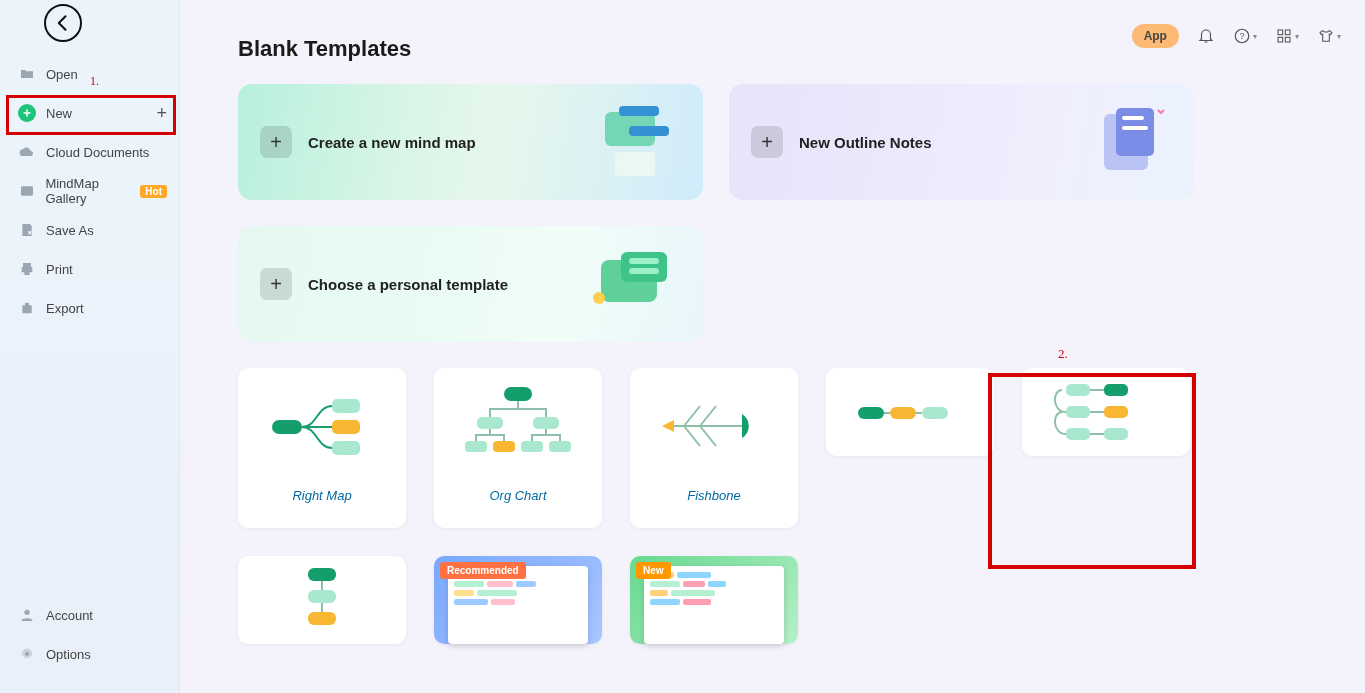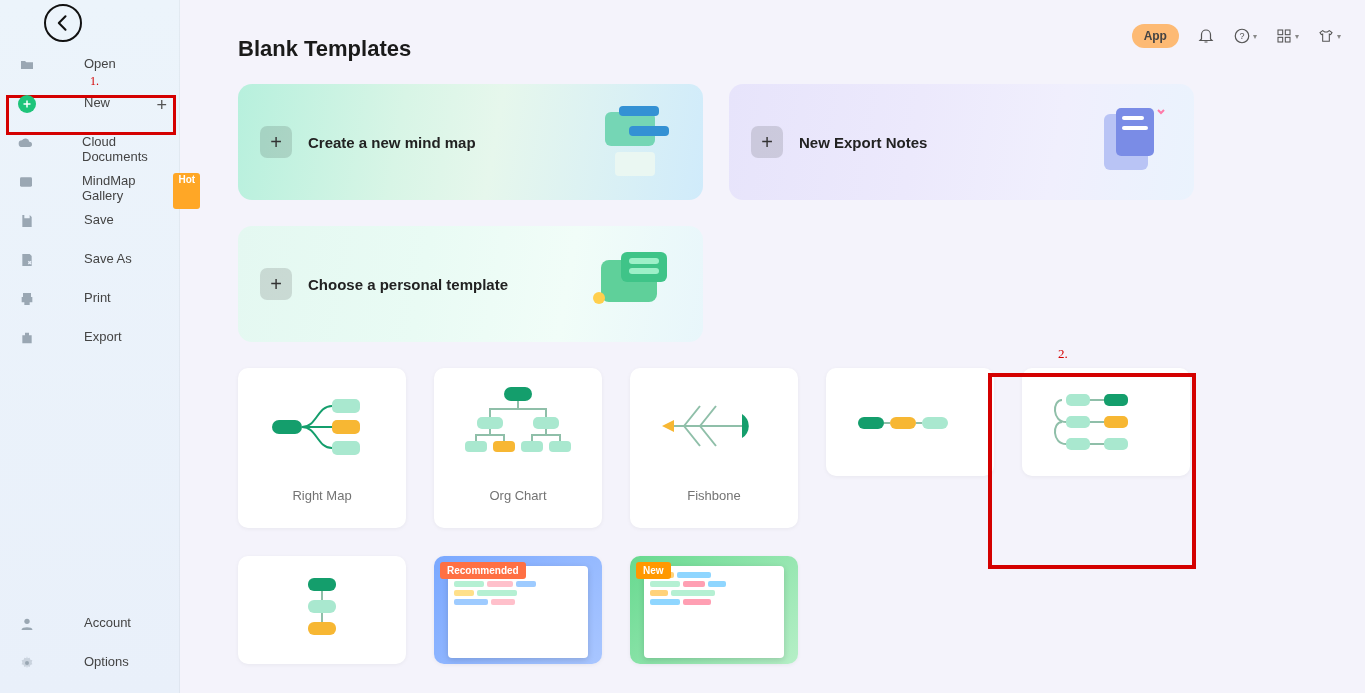--- a/index.html
+++ b/index.html
@@ -3,26 +3,26 @@
 <meta charset="utf-8">
 <style>
   * { box-sizing: border-box; margin: 0; padding: 0; }
   html, body { width: 1365px; height: 693px; font-family: "Segoe UI", Arial, sans-serif; background: #f4f3fb; overflow: hidden; }
   .app { display: flex; width: 100%; height: 100%; }
 
   
   .sidebar { width: 180px; height: 100%; background: linear-gradient(180deg,#ecf4fb 0%,#e9f0fa 100%); border-right: 1px solid rgba(0,0,0,0.04); display:flex; flex-direction:column; }
   .back-btn { width:38px; height:38px; border:2px solid #111; border-radius:50%; margin:4px 0 14px 44px; display:flex; align-items:center; justify-content:center; cursor:pointer; }
   .sidebar-list { flex:1; padding:0 0 0 0; }
-  .side-item { display:flex; height:36px; padding:0 12px 0 18px; font-size:13px; color:#444; cursor:pointer; position:relative; margin-bottom:3px;gap:38px;}
+  .side-item { display:flex; align-items:center; height:36px; padding:0 12px 0 18px; font-size:13px; color:#444; cursor:pointer; position:relative; margin-bottom:3px;}
   .side-item .s-icon { width:18px; height:18px; margin-right:10px; display:flex; align-items:center; justify-content:center; color:#9aa7b3; }
   .side-item.new .s-icon { background:#1ec47a; border-radius:50%; color:#fff; }
   .side-item.new .plus-right { margin-left:auto; color:#555; font-size:18px; font-weight:300; }
   .badge-hot { background:#ffa726; color:#fff; font-size:10px; padding:1px 5px; border-radius:3px; margin-left:0; font-weight:600;}
-  .sidebar-bottom { }
+  .sidebar-bottom { padding-bottom:18px; }
   .highlight-box-1 { border:3px solid #d40000; position:absolute; left:6px; top:95px; width:170px; height:40px; pointer-events:none; }
   .annot-1 { position:absolute; left:90px; top:74px; color:#d40000; font-size:12px; font-family:"Times New Roman",serif;}
 
   
   .main { flex:1; position:relative; padding:0 0 0 58px; overflow:auto; }
   .topbar { position:absolute; top:24px; right:24px; display:flex; align-items:center; gap:18px; }
   .app-pill { background:#fdba74; color:#444; font-size:12px; padding:5px 12px; border-radius:14px; font-weight:600;}
   .tb-icon { width:18px; height:18px; color:#555; display:flex; align-items:center; justify-content:center; cursor:pointer;}
   .tb-group { display:flex; align-items:center; gap:2px; }
   .caret { font-size:8px; color:#888; }
@@ -34,22 +34,22 @@
   .big-card.mindmap { background:linear-gradient(100deg,#b7f0dd 0%,#d8f5e6 35%,#e6f7ec 55%,#d0ebfb 100%); }
   .big-card.outline { background:linear-gradient(100deg,#e7e4fb 0%,#ece9fc 40%,#f0effd 70%,#eaf3fd 100%); }
   .big-card.personal { background:linear-gradient(100deg,#e4f8f1 0%,#e9fbf4 40%,#f1fdf8 70%,#e8f6fb 100%); margin-top:26px;}
   .plus-square { width:32px; height:32px; background:rgba(0,0,0,0.12); border-radius:7px; display:flex; align-items:center; justify-content:center; color:#333; font-size:20px; margin-right:16px; font-weight:300;}
   .big-card .label { font-size:15px; font-weight:600; color:#222; }
   .big-illus { position:absolute; right:18px; top:16px; width:100px; height:84px; }
 
   .template-grid { display:flex; gap:28px; margin-top:26px; flex-wrap:wrap; width:960px;}
   .tpl-card { width:168px; height:160px; background:#fff; border-radius:10px; box-shadow:0 1px 4px rgba(0,0,0,0.05); display:flex; flex-direction:column; align-items:center; cursor:pointer; position:relative;}
   .tpl-card .preview { width:100%; height:116px; display:flex; align-items:center; justify-content:center; }
-  .tpl-card .tpl-label { font-size:13px; color:#737373; text-align:left; padding:4px 0 0 0;}
-  .tpl-card.short { height:108px; }
+  .tpl-card .tpl-label { font-size:13px; color:#0369a1; text-align:left; padding:4px 0 0 0;font-style:italic;}
+  .tpl-card.short { height:88px; }
   .tpl-badge { position:absolute; top:6px; left:6px; color:#fff; font-size:10px; padding:3px 7px; border-radius:3px; font-weight:600;}
   .tpl-badge.rec { background:#ff7043; }
   .tpl-badge.new { background:#ff9800; }
 
   .highlight-box-2 { position:absolute; border:4px solid #d40000; width:208px; height:196px; left:808px; top:373px; pointer-events:none;}
   .annot-2 { position:absolute; left:878px; top:346px; color:#d40000; font-size:13px; font-family:"Times New Roman",serif;}
 
   
   .g-dark { fill:#149e6c; }
   .g-light { fill:#a9e8cf; }
@@ -102,28 +102,20 @@
         <span>Cloud Documents</span>
       </div>
       <div class="side-item">
         <span class="s-icon">
             <svg width="16" height="16" viewBox="0 0 24 24">
               <rect fill="currentColor" x="3" y="5" width="18" height="14" rx="2"></rect>
             </svg>
           </span>
         <span>MindMap Gallery</span>
         <span class="badge-hot">Hot</span>
-      </div>
-      <div class="side-item">
-        <span class="s-icon">
-            <svg width="16" height="16" viewBox="0 0 24 24">
-              <path fill="currentColor" d="M5 3h11l3 3v15H5z M8 3v5h8V3"></path>
-            </svg>
-          </span>
-        <span>Save</span>
       </div>
       <div class="side-item">
         <span class="s-icon">
             <svg width="16" height="16" viewBox="0 0 24 24">
               <path fill="currentColor" d="M5 3h11l3 3v15H5z"></path>
               <path stroke="#e9f0fa" stroke-width="2" d="M14 14l4 4m0-4l-4 4"></path>
             </svg>
           </span>
         <span>Save As</span>
       </div>
@@ -214,21 +206,21 @@
         <span class="label">Create a new mind map</span>
         <svg class="big-illus" viewBox="0 0 100 84">
           <rect x="30" y="52" width="40" height="24" rx="4" fill="#eaf7f2"></rect>
           <rect x="20" y="12" width="50" height="34" rx="6" fill="#75d6b5"></rect>
           <rect x="34" y="6" width="40" height="10" rx="4" fill="#3491d4"></rect>
           <rect x="44" y="26" width="40" height="10" rx="4" fill="#3491d4"></rect>
         </svg>
       </div>
       <div class="big-card outline">
         <div class="plus-square">+</div>
-        <span class="label">New Export Notes</span>
+        <span class="label">New Outline Notes</span>
         <svg class="big-illus" viewBox="0 0 100 84">
           <rect x="28" y="14" width="44" height="56" rx="6" fill="#b9c4f5"></rect>
           <rect x="40" y="8" width="38" height="48" rx="5" fill="#7a8ce6"></rect>
           <rect x="46" y="16" width="22" height="4" rx="2" fill="#fff"></rect>
           <rect x="46" y="26" width="26" height="4" rx="2" fill="#fff"></rect>
           <path d="M82 10l3 3 3-3" stroke="#ff7aa9" stroke-width="2" fill="none"></path>
         </svg>
       </div>
     </div>
 

